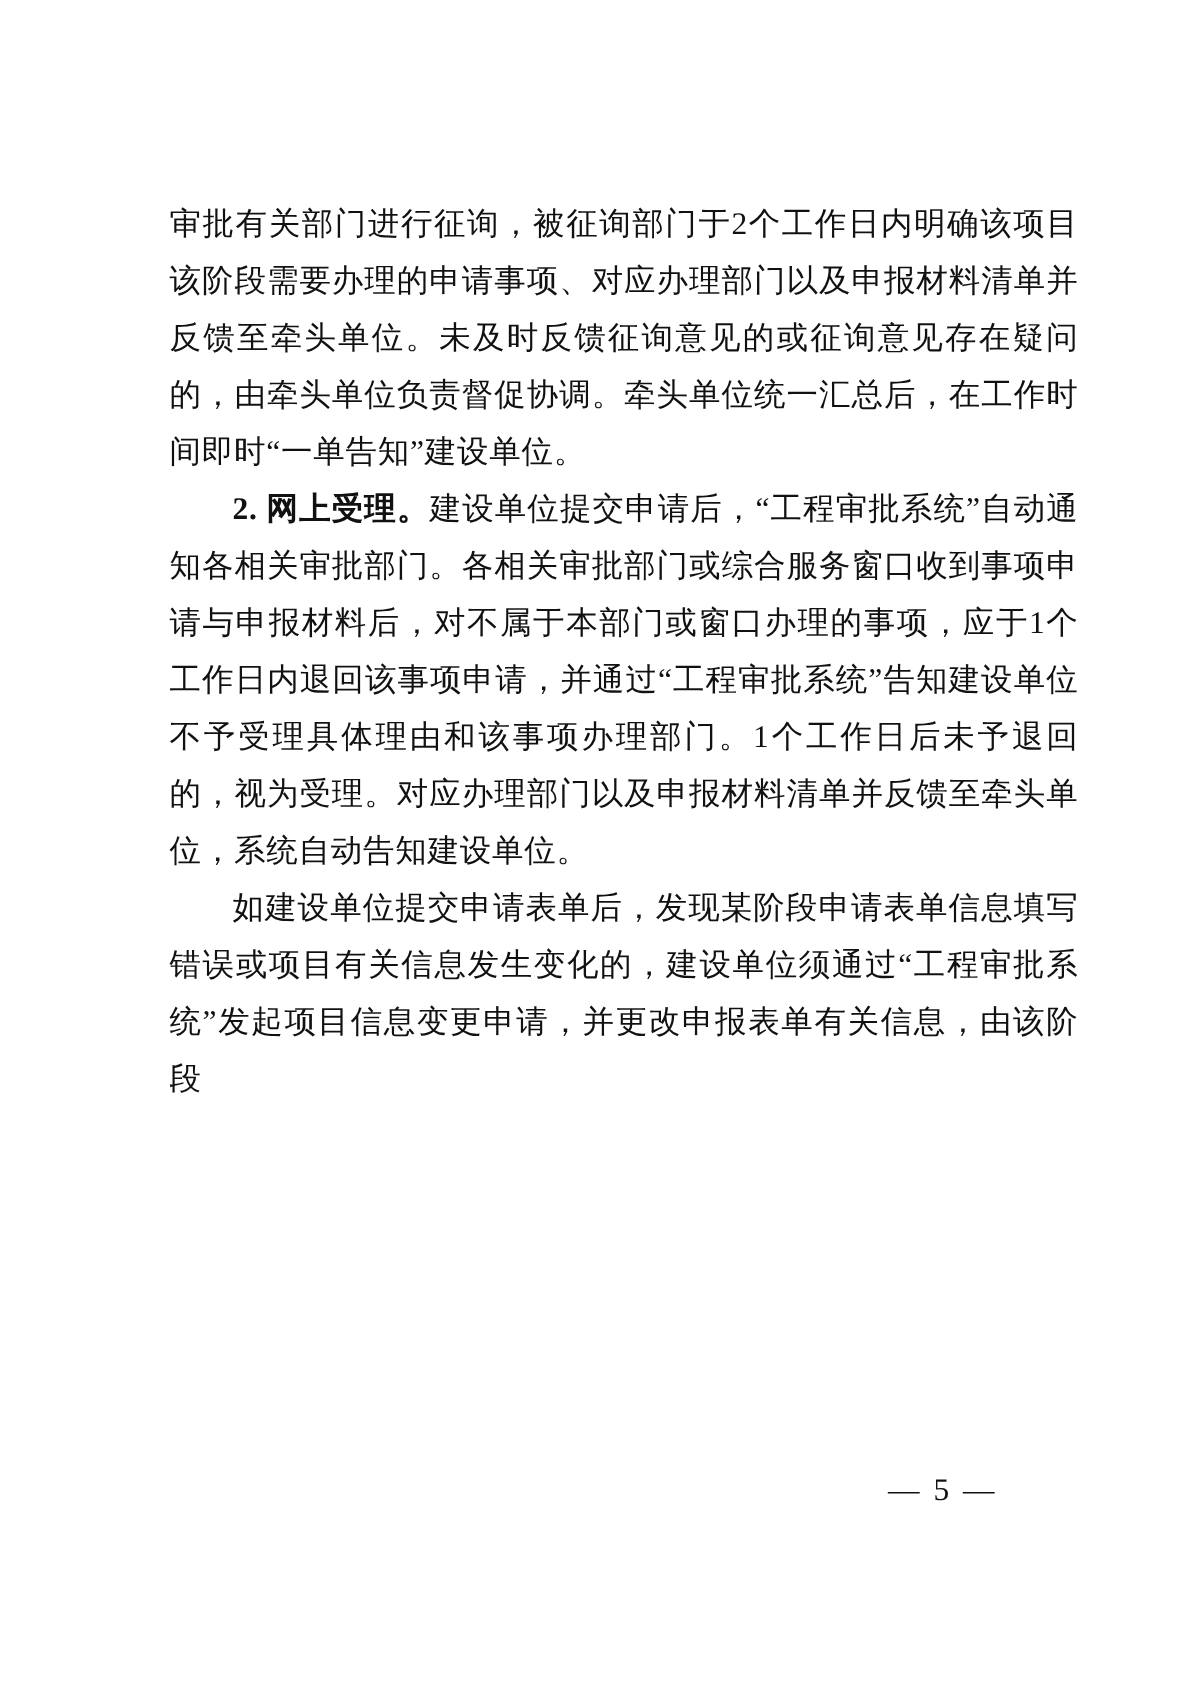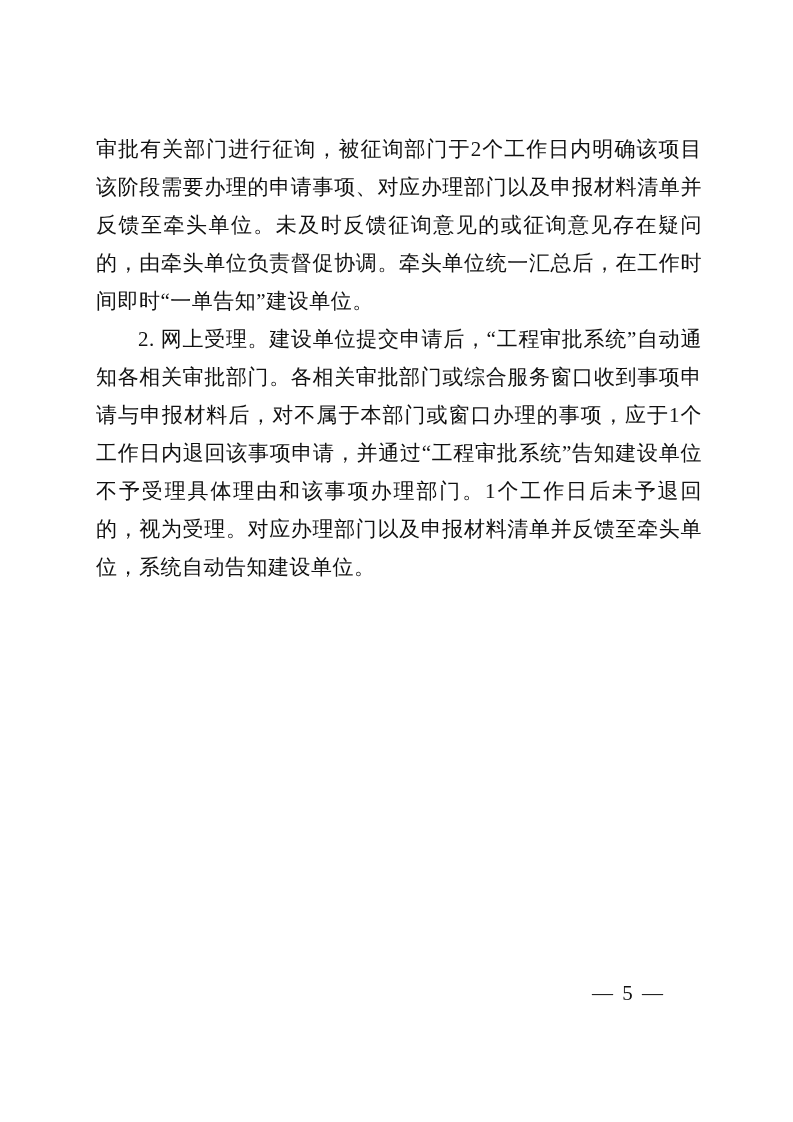--- a/index.html
+++ b/index.html
@@ -12,37 +12,37 @@
     overflow: hidden;
   }
   .page {
     position: relative;
     width: 793px;
     height: 1122px;
     background: #ffffff;
   }
   .text-block {
     position: absolute;
-    left: 96px;
+    left: 113px;
     top: 130px;
     width: 606px;
   }
   .para {
     font-size: 21px;
     line-height: 38px;
     text-align: justify;
     text-justify: inter-ideograph;
     letter-spacing: 0.5px;
     text-indent: 2em;
   }
   .para.no-indent {
     text-indent: 0;
   }
   .para b {
-    font-weight: normal;
+    font-weight: bold;
   }
   .page-number {
     position: absolute;
     top: 978px;
     right: 128px;
     font-size: 21px;
     line-height: 30px;
     letter-spacing: 2px;
     color: #111111;
   }
@@ -52,18 +52,19 @@
 
 <div class="page">
 
   <div class="text-block">
 
     <p class="para no-indent"><span>审批有关部门进行征询，被征询部门于2个工作日内明确该项目该阶段需要办理的申请事项、对应办理部门以及申报材料清单并反馈至牵头单位。未及时反馈征询意见的或征询意见存在疑问的，由牵头单位负责督促协调。牵头单位统一汇总后，在工作时间即时“一单告知”建设单位。</span></p>
 
 
     <p class="para"><b>2. 网上受理。</b><span>建设单位提交申请后，“工程审批系统”自动通知各相关审批部门。各相关审批部门或综合服务窗口收到事项申请与申报材料后，对不属于本部门或窗口办理的事项，应于1个工作日内退回该事项申请，并通过“工程审批系统”告知建设单位不予受理具体理由和该事项办理部门。1个工作日后未予退回的，视为受理。对应办理部门以及申报材料清单并反馈至牵头单位，系统自动告知建设单位。</span></p>
 
+    <p class="para"><span>如建设单位提交申请表单后，发现某阶段申请表单信息填写错误或项目有关信息发生变化的，建设单位须通过“工程审批系统”发起项目信息变更申请，并更改申报表单有关信息，由该阶段</span></p>
 
   </div>
 
   <div class="page-number">— 5 —</div>
 
 </div>
 
 </body></html>

